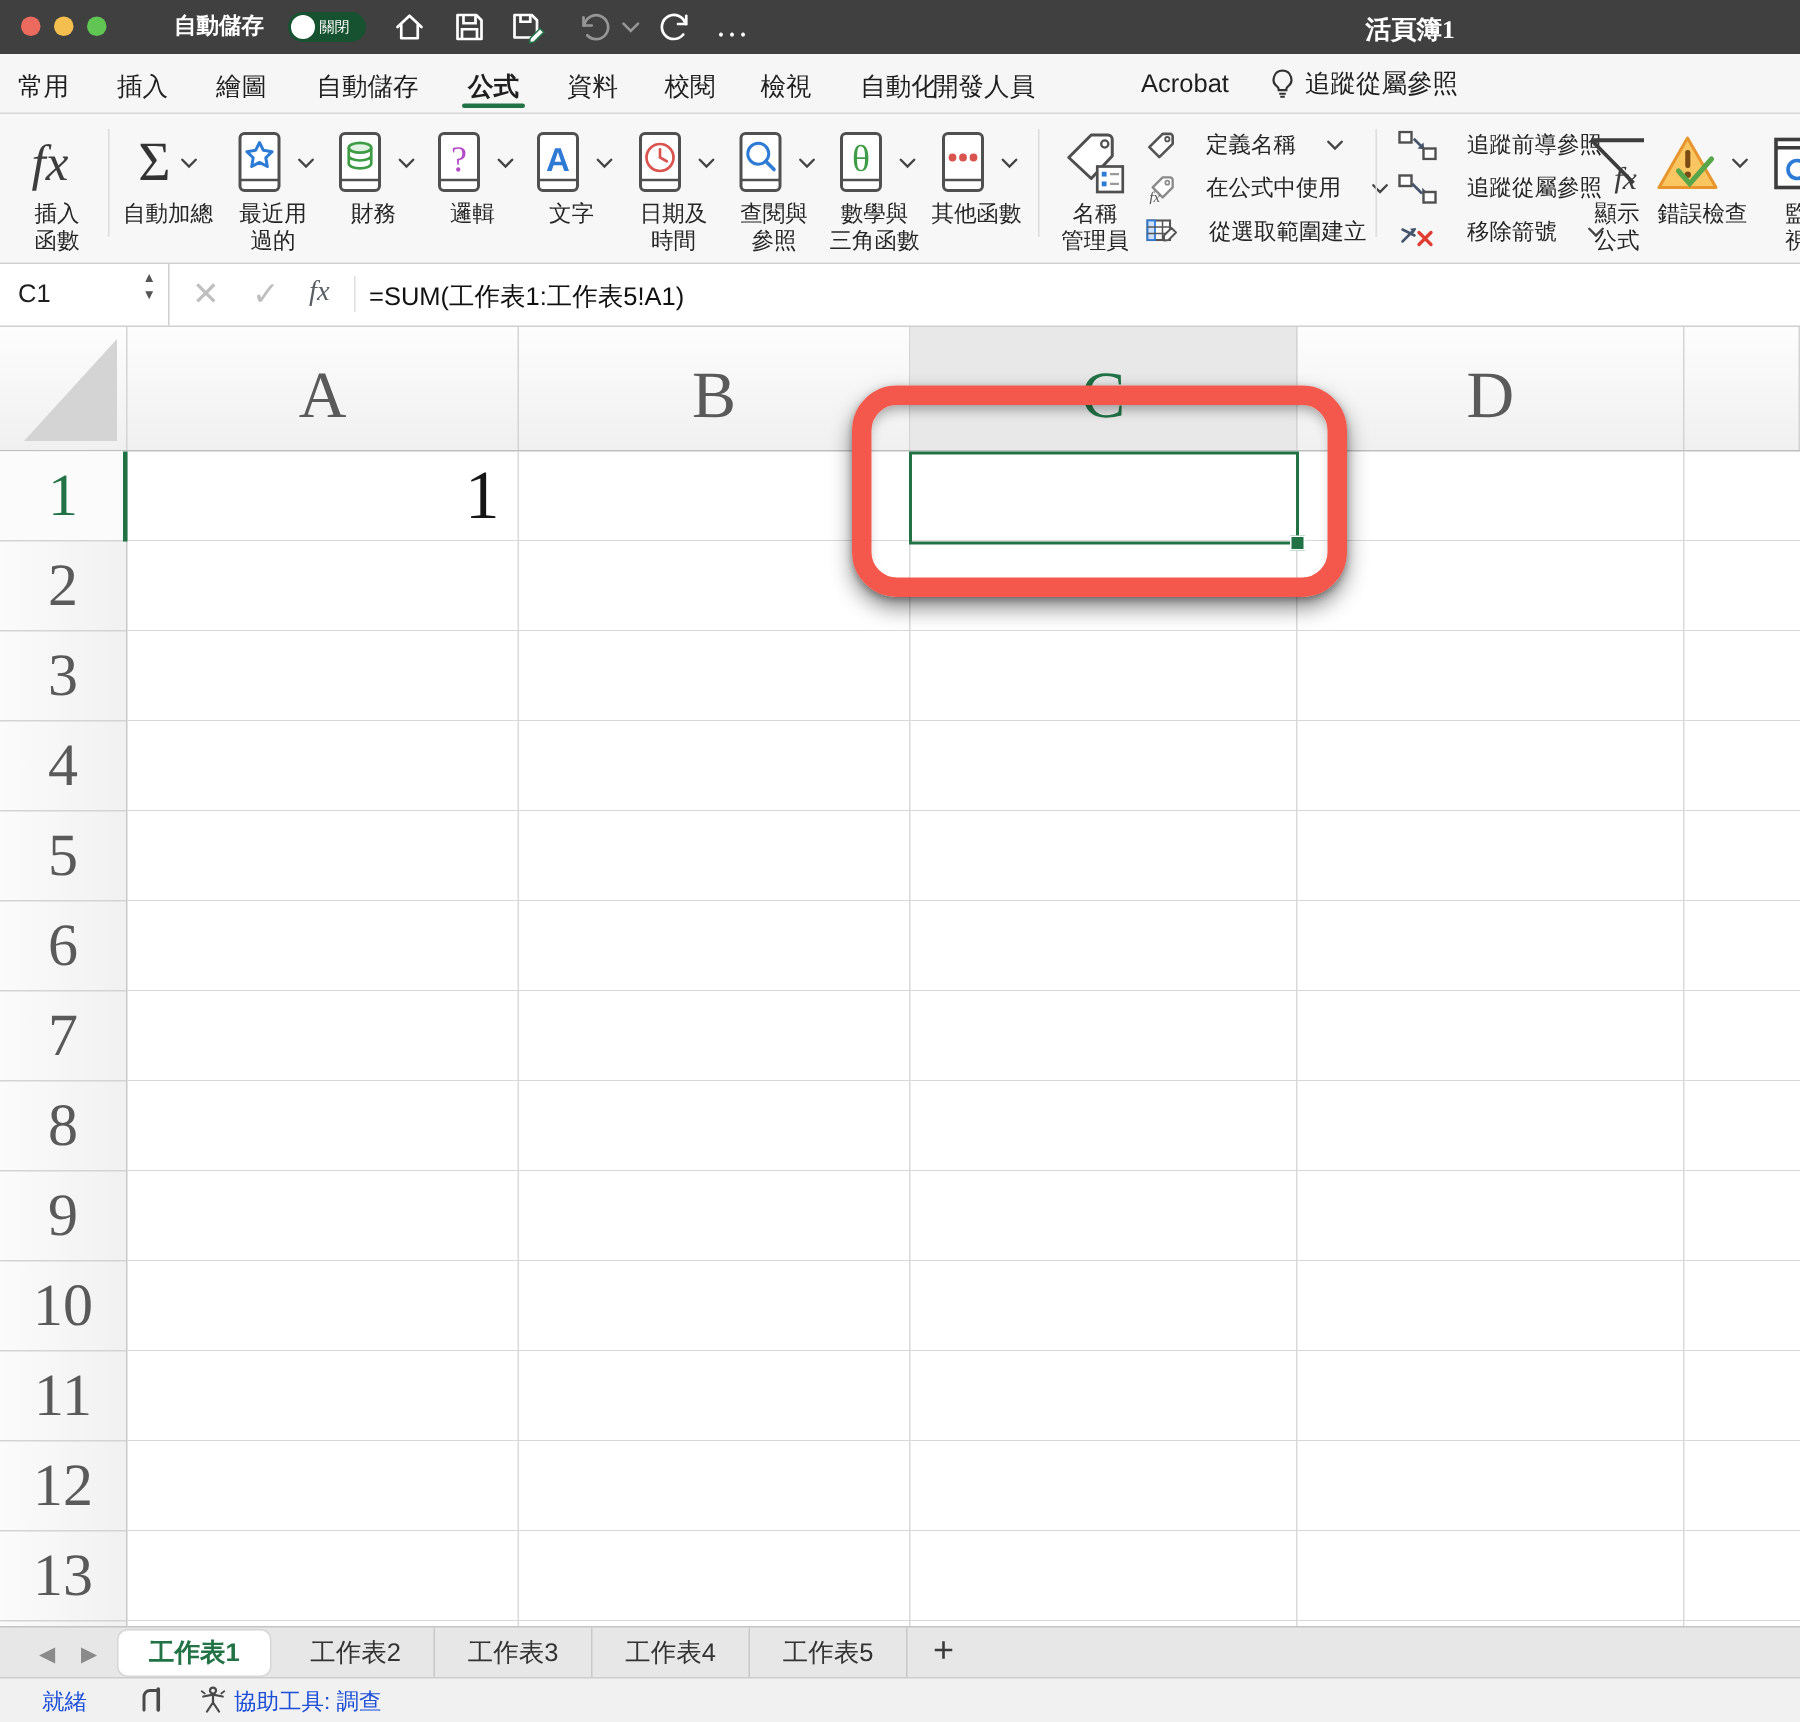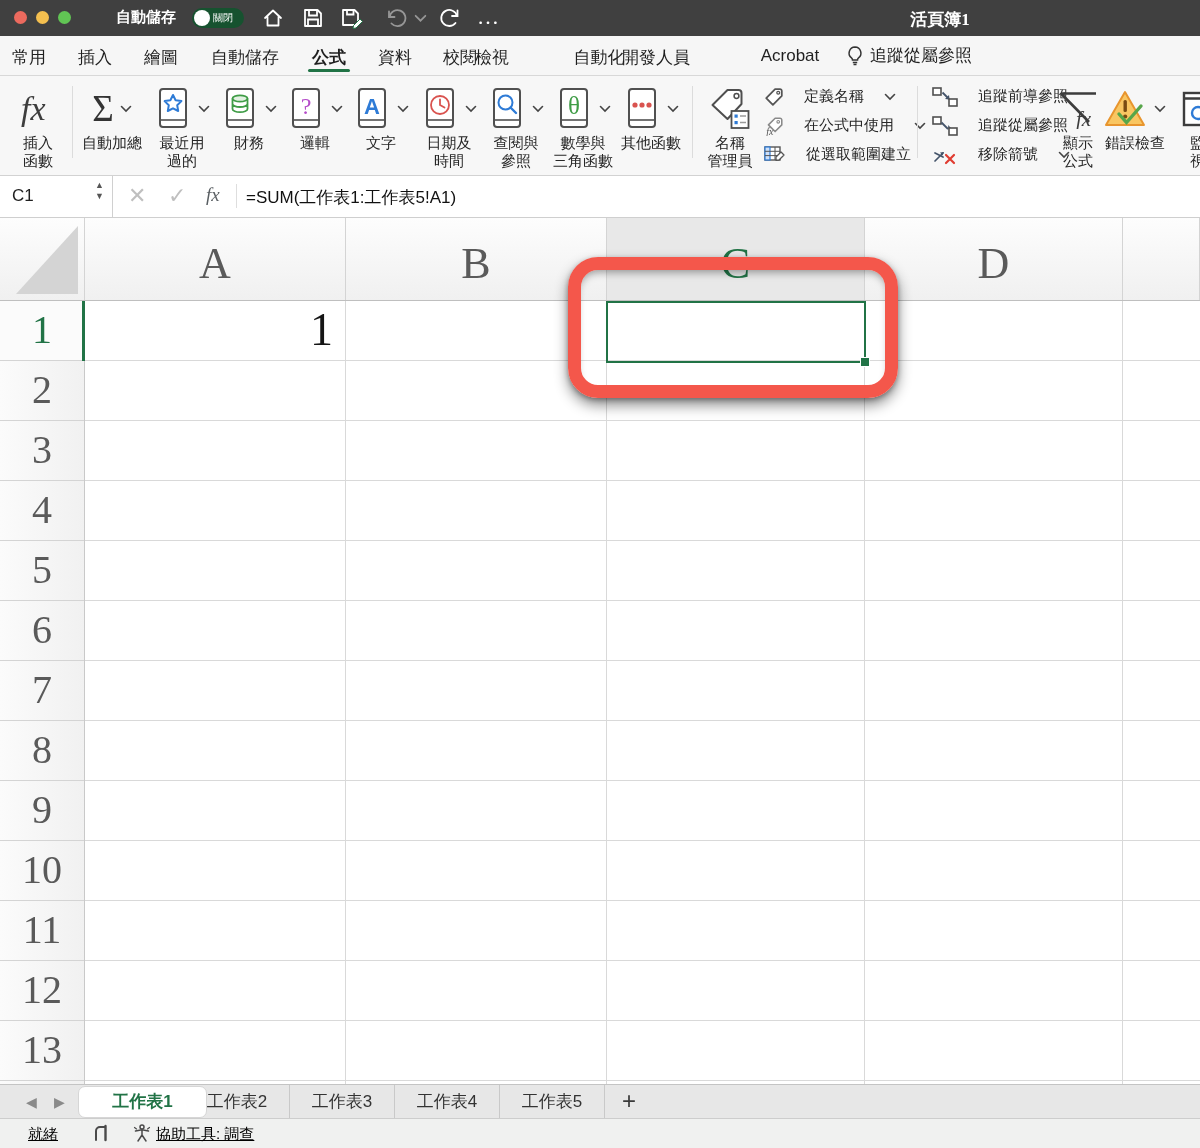--- a/index.html
+++ b/index.html
@@ -83,21 +83,21 @@
   .sheetbar { position:relative; height:34px; background:#e7e7e7; border-top:1px solid #c4c4c4; }
   .navarrow { position:absolute; top:9px; font-size:14px; color:#8a8a8a; }
   .stab { position:absolute; top:0; height:33px; text-align:center; font-size:17px; color:#333;
           line-height:33px; border-right:1px solid #c9c9c9; }
   .stab.active { background:#fff; color:#217346; font-weight:bold; border:1px solid #d6d6d6;
                  border-radius:7px; height:32px; line-height:30px; top:1px; z-index:5; }
   .plusbtn { position:absolute; top:2px; font-size:24px; color:#3a3a3a; }
 
   
   .statusbar { position:relative; height:30px; background:#f0f1f0; border-top:1px solid #cdcdcd; }
-  .statustext { position:absolute; top:6px; font-size:15px; color:#000000;text-decoration:underline; }
+  .statustext { position:absolute; top:6px; font-size:15px; color:#1d4ed8; }
   .sicon { position:absolute; top:4px; width:20px; height:20px; }
 </style>
 </head>
 <body>
 
 <div class="titlebar">
   <div class="lights">
     <div class="light" style="background:#ec6a5e"></div>
     <div class="light" style="background:#f4bf4f"></div>
     <div class="light" style="background:#61c554"></div>
@@ -135,21 +135,21 @@
 </div>
 
 <div class="tabrow">
   <span class="rtab" style="left:29px">常用</span>
   <span class="rtab" style="left:95px">插入</span>
   <span class="rtab" style="left:161px">繪圖</span>
   <span class="rtab" style="left:245px">自動儲存</span>
   <span class="rtab active" style="left:329px">公式</span>
   <span class="rtab" style="left:395px">資料</span>
   <span class="rtab" style="left:460px">校閱</span>
-  <span class="rtab" style="left:492px">檢視</span>
+  <span class="rtab" style="left:524px">檢視</span>
   <span class="rtab" style="left:599px">自動化</span>
   <span class="rtab" style="left:656px">開發人員</span>
   <span class="rtab" style="left:790px">Acrobat</span>
   <div class="tab-underline" style="left:308px; width:42px"></div>
   <div class="helpwrap">
     <svg width="18" height="20" viewBox="0 0 18 20">
       <path d="M9 1 a6 6 0 0 1 3.5 10.8 c-.8.6-1 1.4-1 2.2 h-5 c0-.8-.2-1.6-1-2.2 A6 6 0 0 1 9 1 z" fill="none" stroke="#333" stroke-width="1.5"></path>
       <path d="M6.8 16.5 h4.4 M7.5 18.5 h3" stroke="#333" stroke-width="1.4" fill="none"></path>
     </svg>
     <span>追蹤從屬參照</span>
@@ -481,21 +481,21 @@
   <div class="selection">
     <div class="fillhandle"></div>
   </div>
 
   <div class="annotation"></div>
 </div>
 
 <div class="sheetbar">
   <span class="navarrow" style="left:26px">◀</span>
   <span class="navarrow" style="left:54px">▶</span>
-  <div class="stab active" style="left:78px;  width:129px">工作表1</div>
+  <div class="stab active" style="left:78px;  width:103px">工作表1</div>
   <div class="stab" style="left:185px; width:105px">工作表2</div>
   <div class="stab" style="left:290px; width:105px">工作表3</div>
   <div class="stab" style="left:395px; width:105px">工作表4</div>
   <div class="stab" style="left:500px; width:105px">工作表5</div>
   <span class="plusbtn" style="left:622px">+</span>
 </div>
 
 <div class="statusbar">
   <span class="statustext" style="left:28px">就緒</span>
   <svg class="sicon" style="left:92px" viewBox="0 0 20 20">

